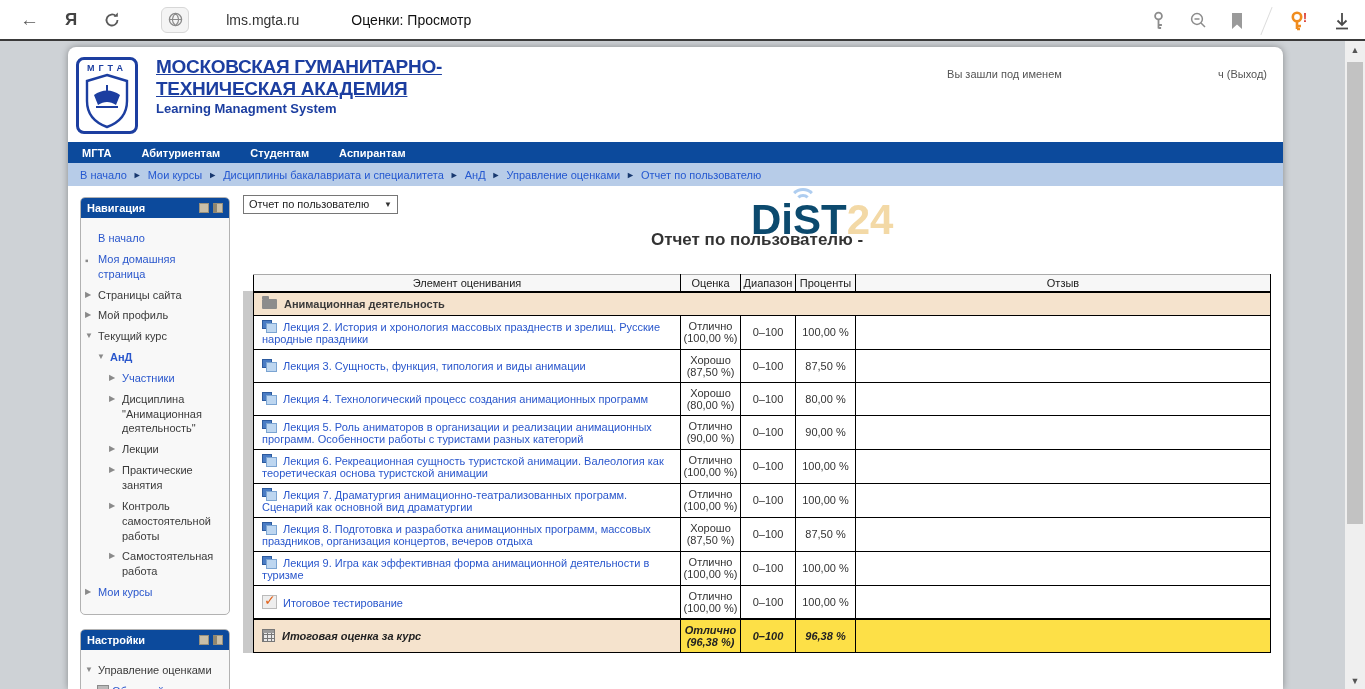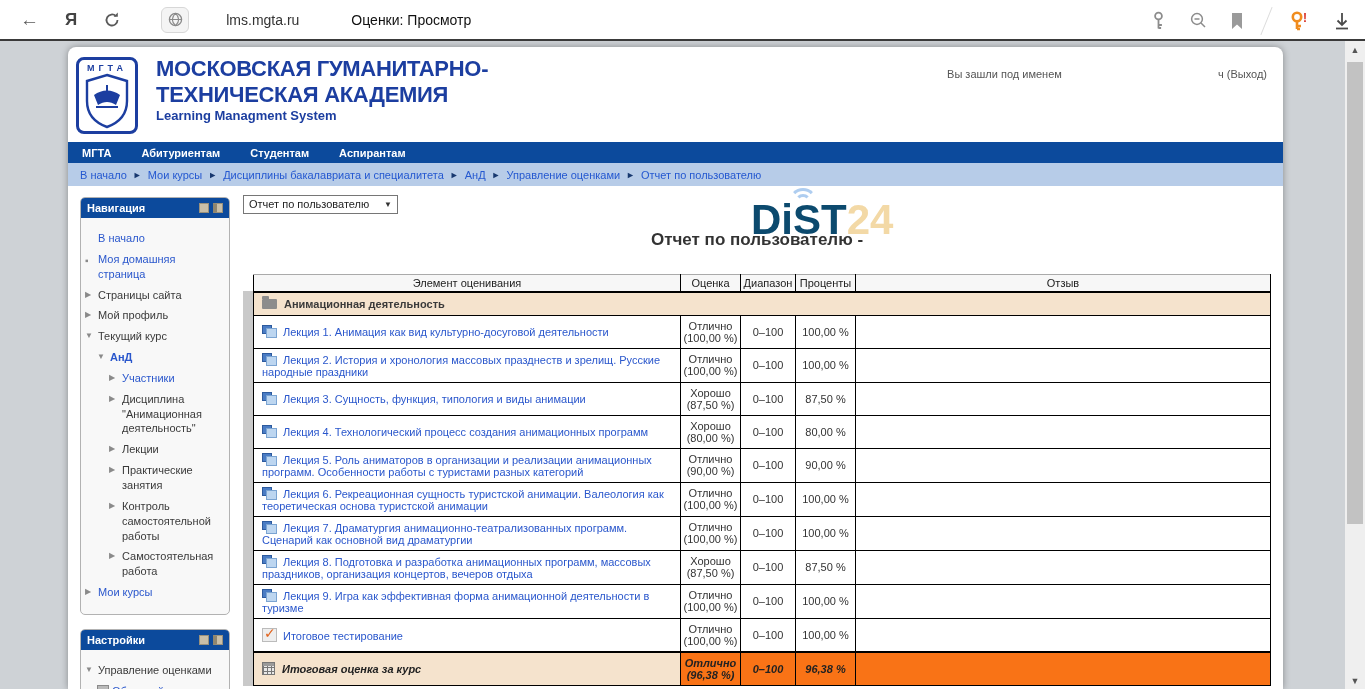--- a/index.html
+++ b/index.html
@@ -24,21 +24,21 @@
   .page { position:absolute; left:0; top:41px; width:1345px; height:648px; background:#ced2d6; overflow:hidden;padding-left:32px; }
   .content { position:absolute; left:68px; top:6px; width:1215px; height:642px; background:#fff;
              border-radius:8px 8px 0 0; box-shadow:0 0 7px rgba(0,0,0,.35); }
 
   
   .site-header { position:relative; height:95px; }
   .logo { position:absolute; left:8px; top:10px; width:62px; height:77px; border:3px solid #1c3ea0;
           border-radius:8px; background:#fff; text-align:center; padding-top:3px; }
   .logo-word { font-size:9px; font-weight:bold; color:#1c3ea0; letter-spacing:4px; }
   .brand { position:absolute; left:88px; top:9px; color:#1c3ea0; font-weight:bold; line-height:1.18; }
-  .brand .l12 { font-size:22px; letter-spacing:-0.3px; }
+  .brand .l12 { font-size:19px; letter-spacing:-0.3px;text-decoration:underline; }
   .brand .l3 { font-size:13px; }
   .login { position:absolute; right:16px; top:21px; font-size:11px; color:#555; }
   .login .gap { display:inline-block; width:150px; }
 
   
   .topnav { height:21px; background:#0c4a9c; display:flex; align-items:center; gap:30px; padding-left:14px; }
   .navitem { color:#fff; font-size:11px; font-weight:bold; cursor:pointer; }
   .crumbbar { height:23px; background:#b7cce8; display:flex; align-items:center; padding-left:12px; font-size:11px; }
   .crumb { color:#2458d0; cursor:pointer; }
   .crumbsep { color:#17386f; margin:0 6px; font-size:9px; }
@@ -77,21 +77,21 @@
 
   .twrap { position:relative; margin-left:10px; }
   .strip { position:absolute; left:-10px; top:17px; bottom:0; width:10px; background:#c9c9c9; }
   table.gtable { border-collapse:collapse; table-layout:fixed; width:1017px; font-size:11px; color:#333; }
   .gtable th { background:#f7f7f7; font-weight:normal; color:#222; border:1px solid #000;
                border-top:1px solid #aaa; border-bottom:2px solid #000; padding:2px; }
   .gtable td { border:1px solid #000; padding:4px 8px; background:#fff; vertical-align:middle; }
   .gtable td.c { text-align:center; padding:4px 2px; }
   tr.catrow td { background:#f5e3cd; border-bottom:1px solid #000; font-weight:bold; color:#3a3a3a; padding:5px 8px; }
   td.elcell a { color:#2a57cc; text-decoration:none; cursor:pointer; }
-  tr.totalrow td { border-top:2px solid #000; font-style:italic; background:#f97316; font-weight:bold; color:#222; }
+  tr.totalrow td { border-top:2px solid #000; font-style:italic; background:#fde047; font-weight:bold; color:#222; }
   tr.totalrow td.elcell { background:#f5e3cd; }
 
   .icon-lesson { display:inline-block; width:15px; height:13px; position:relative; vertical-align:-2px; margin-right:6px; }
   .icon-lesson:before { content:""; position:absolute; left:0; top:0; width:8px; height:7px; background:#4a7cc4; border:1px solid #2c5a9e; }
   .icon-lesson:after { content:""; position:absolute; right:0; bottom:0; width:9px; height:8px; background:#bdd6f0; border:1px solid #7ba4d2; }
   .icon-quiz { display:inline-block; width:15px; height:14px; position:relative; vertical-align:-2px; margin-right:6px;
                background:#eee; border:1px solid #bbb; }
   .icon-quiz span { position:absolute; left:1px; top:-4px; color:#e2641e; font-weight:bold; font-size:14px; }
   .icon-folder { display:inline-block; width:15px; height:10px; background:#8c8c8c; border-radius:1px; position:relative;
                  vertical-align:-1px; margin-right:7px; }
@@ -339,27 +339,20 @@
                   <th>Диапазон</th>
                   <th>Проценты</th>
                   <th>Отзыв</th>
                 </tr>
               </thead>
             <tbody id="gtbody">
                 <tr class="catrow">
                   <td colspan="5"><span class="icon-folder"></span><span>Анимационная деятельность</span></td>
                 </tr>
                 <tr>
-                  <td class="elcell"><span class="icon-lesson"></span><a>Лекция 1. Анимация как вид культурно-досуговой деятельности</a></td>
-                  <td class="c elgrade">Отлично (100,00 %)</td>
-                  <td class="c">0–100</td>
-                  <td class="c">100,00 %</td>
-                  <td></td>
-                </tr>
-                <tr>
                   <td class="elcell"><span class="icon-lesson"></span><a>Лекция 2. История и хронология массовых празднеств и зрелищ. Русские народные праздники</a></td>
                   <td class="c elgrade">Отлично (100,00 %)</td>
                   <td class="c">0–100</td>
                   <td class="c">100,00 %</td>
                   <td></td>
                 </tr>
                 <tr>
                   <td class="elcell"><span class="icon-lesson"></span><a>Лекция 3. Сущность, функция, типология и виды анимации</a></td>
                   <td class="c elgrade">Хорошо (87,50 %)</td>
                   <td class="c">0–100</td>

